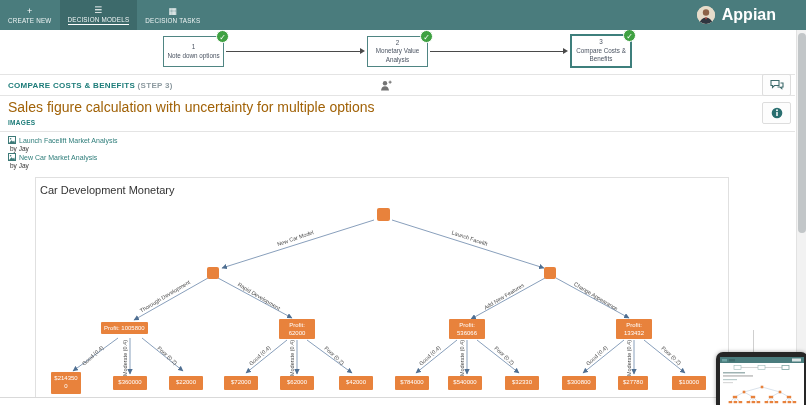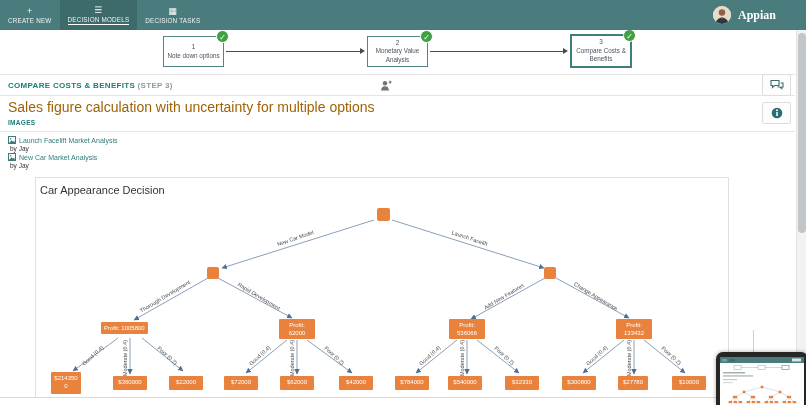--- a/index.html
+++ b/index.html
@@ -9,21 +9,21 @@
   
   .topbar { position:absolute; left:0; top:0; width:806px; height:30px;
     background:#4a7c7d; display:flex; align-items:stretch; z-index:30; }
   .tab { display:flex; flex-direction:column; align-items:center; justify-content:center;
     gap:1px; padding:0 8px; color:#eef4f4; font-size:6.3px; letter-spacing:.2px; cursor:pointer; }
   .tab .tico { font-size:9px; line-height:9px; color:#fff; }
   .tab.active { background:#3d6a6b; }
   .tab.active .tlabel { border-bottom:1px solid #fff; padding-bottom:1px; }
   .brand { margin-left:auto; display:flex; align-items:center; gap:7px; padding-right:30px; }
   .avatar { width:18px; height:18px; border-radius:50%; overflow:hidden; background:#e6dcca; }
-  .brandname { color:#fff; font-size:12px; font-weight:bold;font-family:Liberation Serif, serif; }
+  .brandname { color:#fff; font-size:16px; font-weight:bold; }
 
   
   .stepbox { position:absolute; background:#fff; border:1px solid #4f8583;
     display:flex; flex-direction:column; align-items:center; justify-content:center;
     font-size:6.3px; line-height:1.35; color:#4a5361; text-align:center; padding:2px 3px; }
   .stepbox.active { border-width:2px; border-color:#3e7f7c; }
   .check { position:absolute; right:-6px; top:-7px; width:13px; height:13px; border-radius:50%;
     background:#3fa142; color:#fff; font-size:8px; line-height:13px; text-align:center;
     border:1px solid #fff; }
   .steparrow { position:absolute; height:1px; background:#4a4a4a; top:51px; }
@@ -169,21 +169,21 @@
 </div>
 <div class="sidebtn" style="top:102px;">
   <svg width="12" height="12" viewBox="0 0 12 12">
     <circle cx="6" cy="6" r="5.3" fill="#2a6f70"></circle>
     <rect x="5.25" y="5" width="1.5" height="4" fill="#fff"></rect>
     <circle cx="6" cy="3.2" r="0.95" fill="#fff"></circle>
   </svg>
 </div>
 
 <div class="treepanel"></div>
-<div class="treetitle">Car Appearance Decision</div>
+<div class="treetitle">Car Development Monetary</div>
 
 <svg class="edgesvg">
   <defs>
     <marker id="arr" markerWidth="7" markerHeight="6" refX="5.5" refY="3" orient="auto">
       <path d="M0,0 L6,3 L0,6 Z" fill="#4f6f92"></path>
     </marker>
   </defs>
   <g stroke="#7b94b3" stroke-width="0.9" marker-end="url(#arr)">
     <line x1="374" y1="220" x2="222" y2="268"></line>
     <line x1="392" y1="220" x2="544" y2="268"></line>

